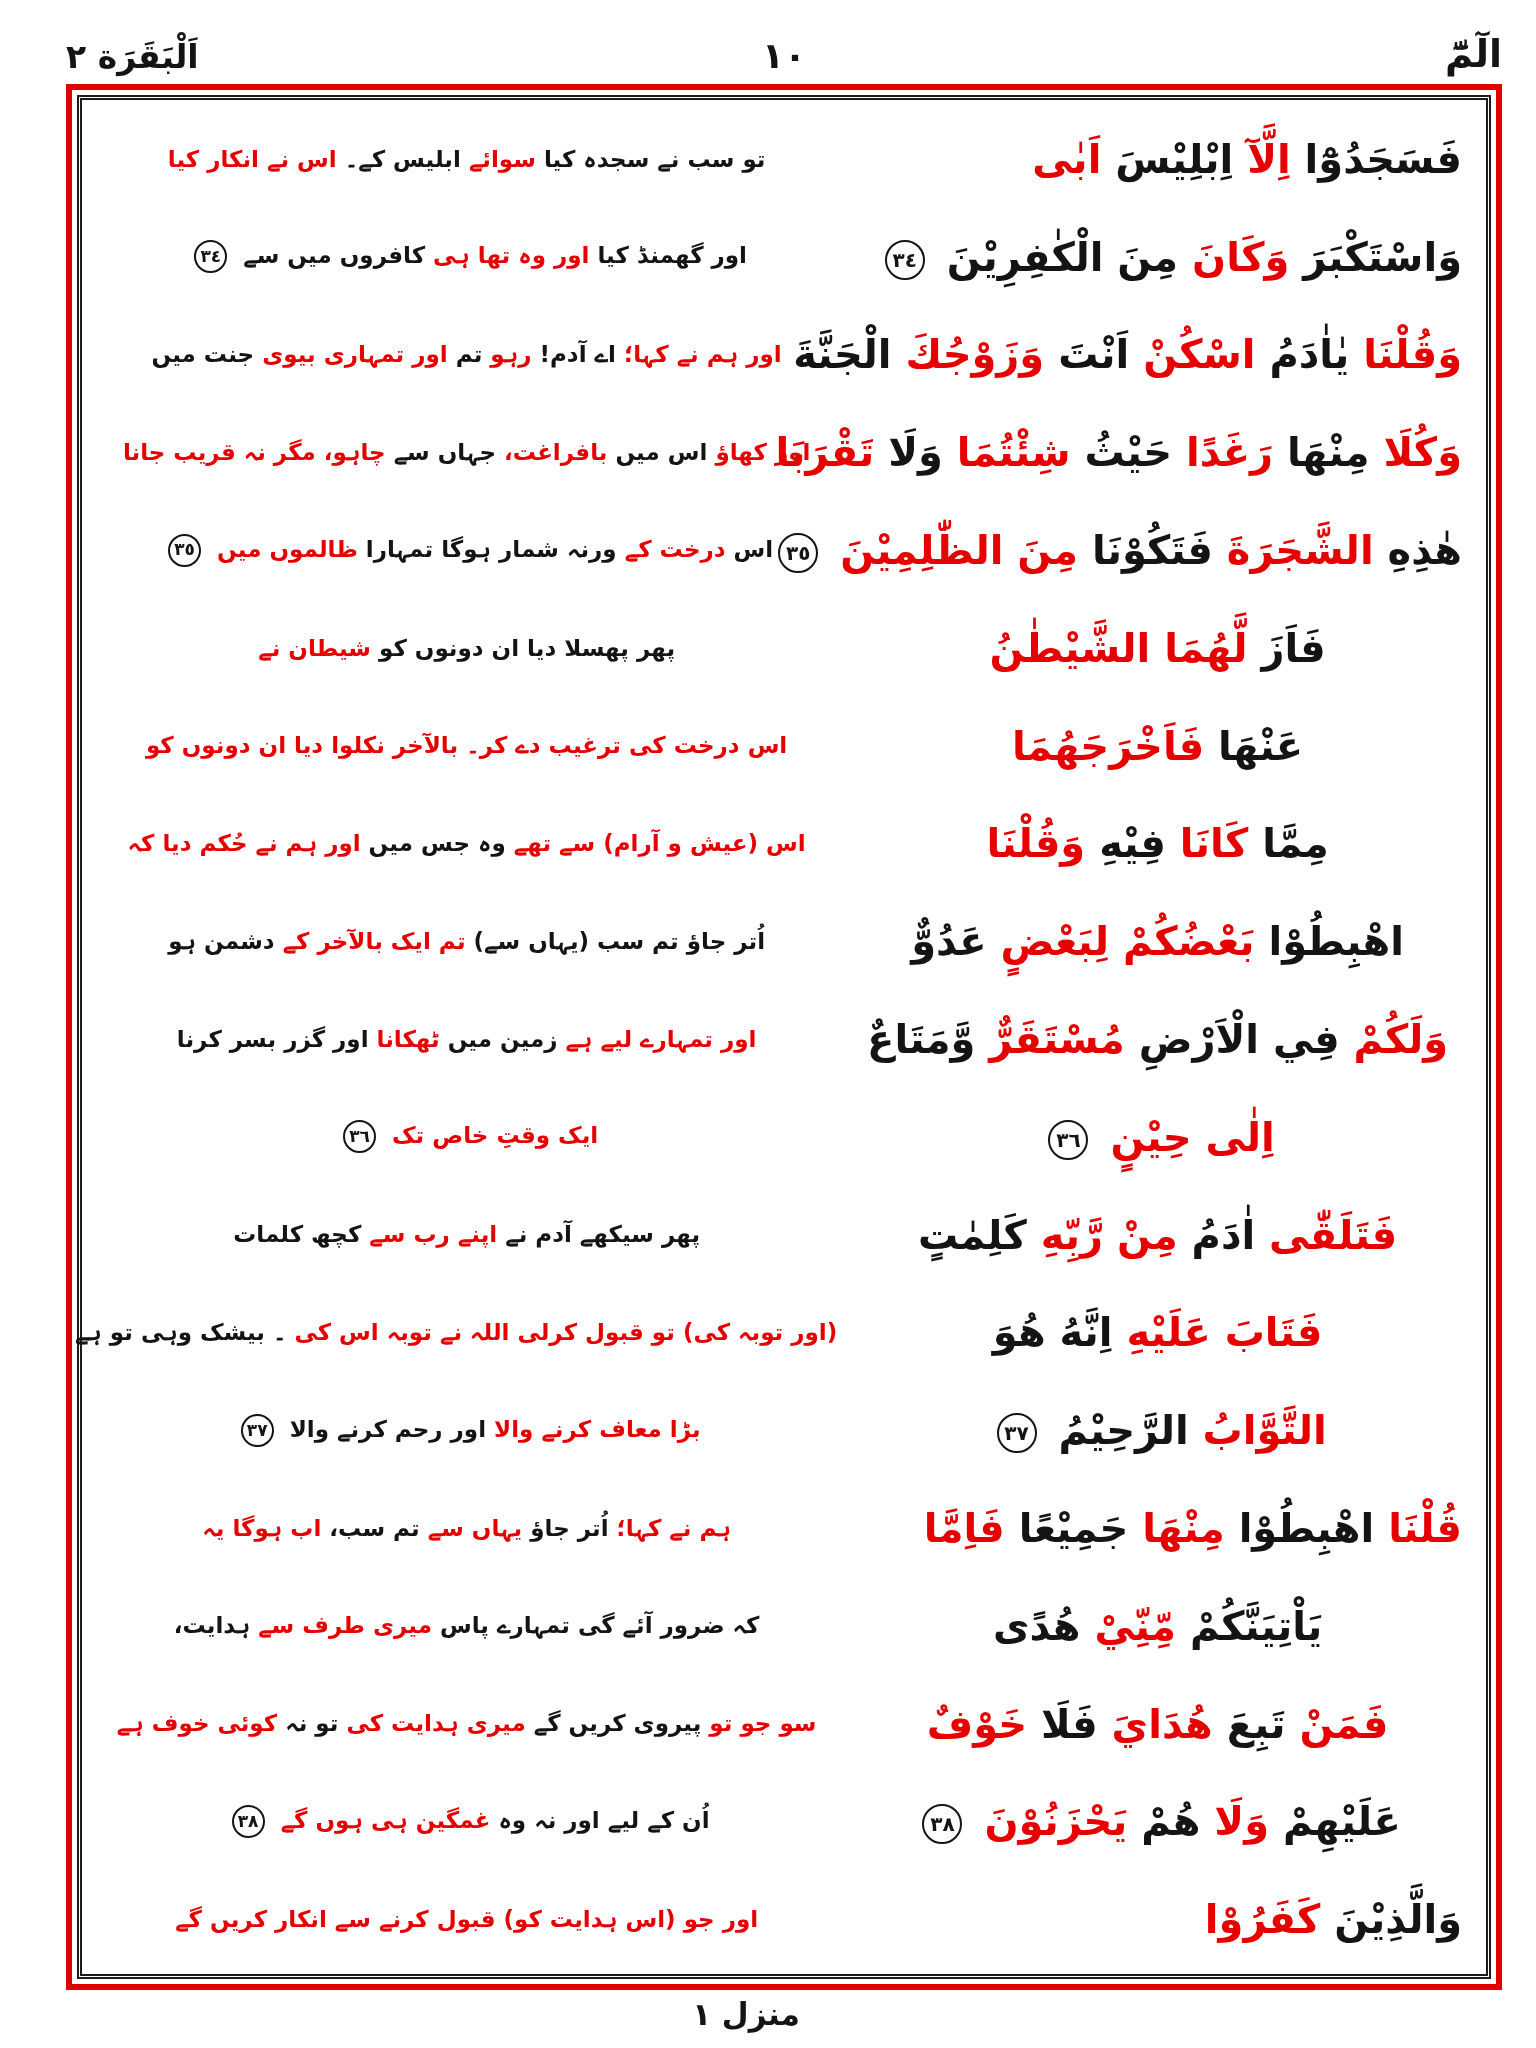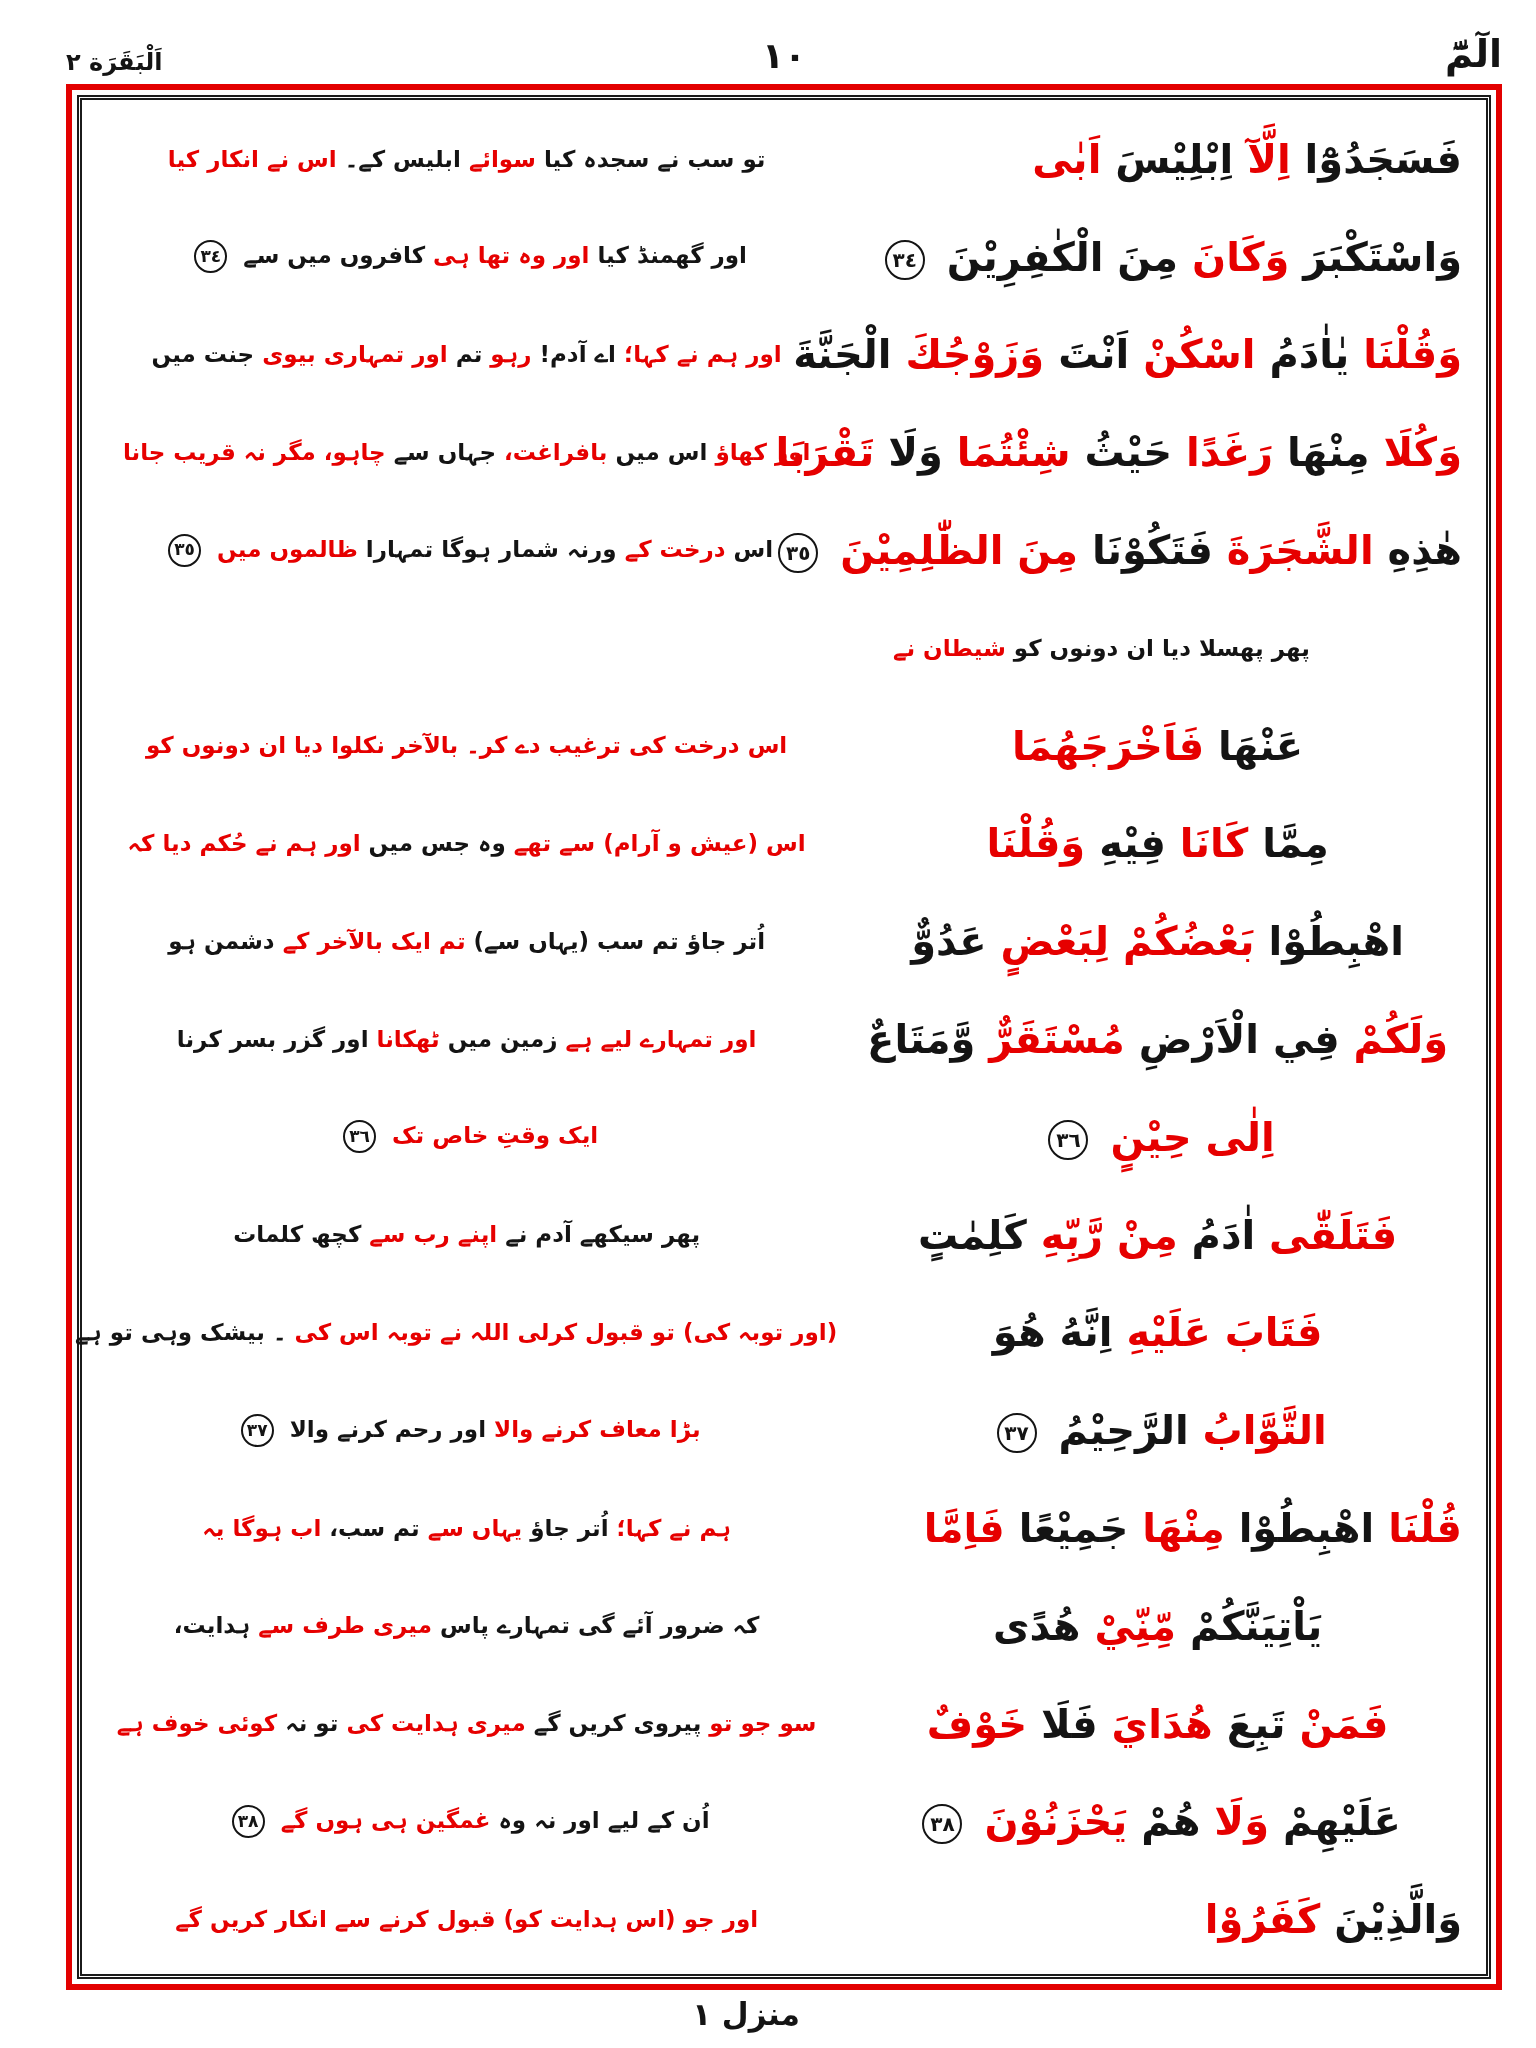--- a/index.html
+++ b/index.html
@@ -8,21 +8,21 @@
     font-family:"DejaVu Sans",sans-serif;color:#141414;
   }
   
   .page-header{
     position:absolute;top:14px;left:66px;width:1436px;height:62px;
     display:flex;flex-direction:row;justify-content:space-between;align-items:flex-end;
     direction:rtl;font-weight:bold;
   }
   .hdr-right{font-size:38px;padding-left:6px;}
   .hdr-center{font-size:36px;position:absolute;left:50%;transform:translateX(-50%);bottom:0;}
-  .hdr-left{font-size:24px;padding-right:10px;}
+  .hdr-left{font-size:33px;padding-right:10px;}
   
   .frame{
     position:absolute;top:84px;left:66px;width:1436px;height:1906px;
     border:6px solid #e30000;box-sizing:border-box;padding:5px;
   }
   .frame-inner{
     width:100%;height:100%;box-sizing:border-box;
     border:5px double #1b1b1b;
     padding:10px 14px 6px 10px;
   }
@@ -81,20 +81,21 @@
         </div>
         <div class="row">
           <div class="arabic a-right"><span class="seg-r">وَكُلَا</span> <span class="seg-k">مِنْهَا</span> <span class="seg-r">رَغَدًا</span> <span class="seg-k">حَيْثُ</span> <span class="seg-r">شِئْتُمَا</span> <span class="seg-k">وَلَا</span> <span class="seg-r">تَقْرَبَا</span></div>
           <div class="urdu"><span class="seg-r">اور کھاؤ</span> <span class="seg-k">اس میں</span> <span class="seg-r">بافراغت،</span> <span class="seg-k">جہاں سے</span> <span class="seg-r">چاہو، مگر نہ قریب جانا</span></div>
         </div>
         <div class="row">
           <div class="arabic a-right"><span class="seg-k">هٰذِهِ</span> <span class="seg-r">الشَّجَرَةَ</span> <span class="seg-k">فَتَكُوْنَا</span> <span class="seg-r">مِنَ الظّٰلِمِيْنَ</span> <span class="vcircle">٣٥</span></div>
           <div class="urdu"><span class="seg-k">اس</span> <span class="seg-r">درخت کے</span> <span class="seg-k">ورنہ شمار ہوگا تمہارا</span> <span class="seg-r">ظالموں میں</span> <span class="vcircle">٣٥</span></div>
         </div>
         <div class="row">
+          <div class="arabic a-center"><span class="seg-k">فَاَزَ</span> <span class="seg-r">لَّهُمَا</span> <span class="seg-r">الشَّيْطٰنُ</span></div>
           <div class="urdu"><span class="seg-k">پھر پھسلا دیا ان دونوں کو</span> <span class="seg-r">شیطان نے</span></div>
         </div>
         <div class="row">
           <div class="arabic a-center"><span class="seg-k">عَنْهَا</span> <span class="seg-r">فَاَخْرَجَهُمَا</span></div>
           <div class="urdu"><span class="seg-r">اس درخت کی ترغیب دے کر۔</span> <span class="seg-r">بالآخر نکلوا دیا ان دونوں کو</span></div>
         </div>
         <div class="row">
           <div class="arabic a-center"><span class="seg-k">مِمَّا</span> <span class="seg-r">كَانَا</span> <span class="seg-k">فِيْهِ</span> <span class="seg-r">وَقُلْنَا</span></div>
           <div class="urdu"><span class="seg-r">اس (عیش و آرام) سے تھے</span> <span class="seg-k">وہ جس میں</span> <span class="seg-r">اور ہم نے حُکم دیا کہ</span></div>
         </div>

